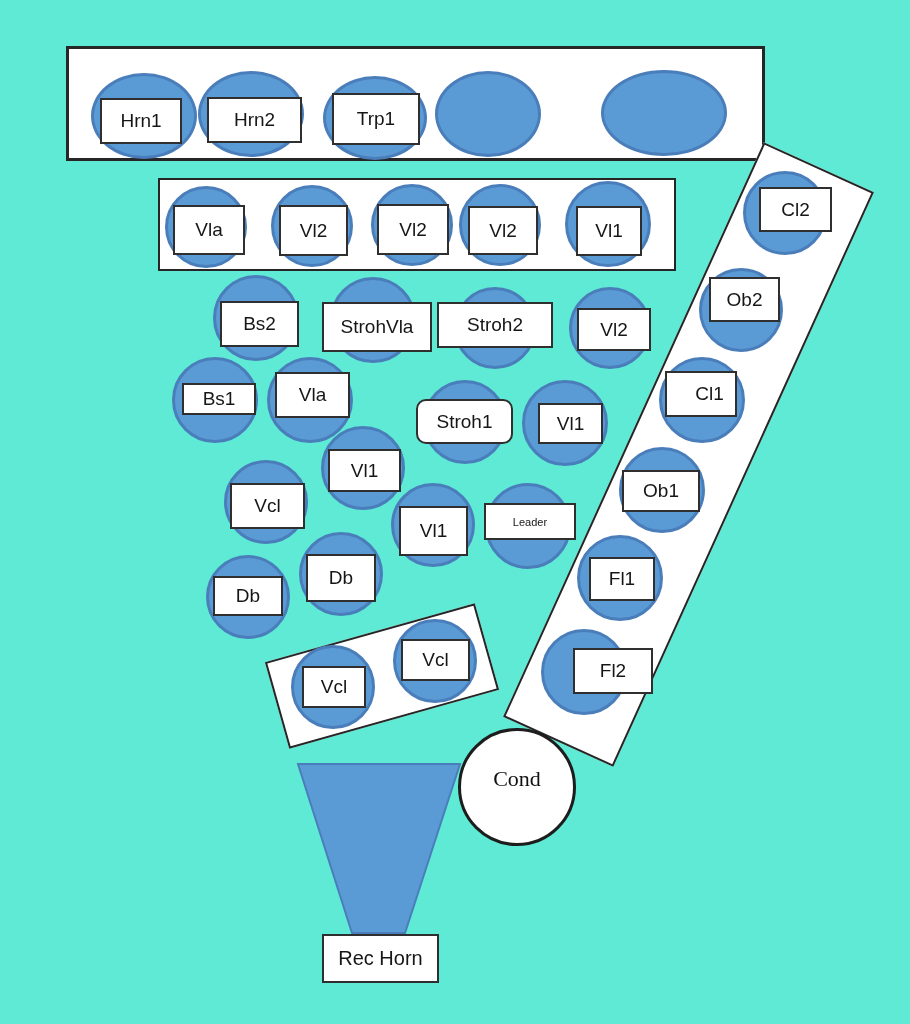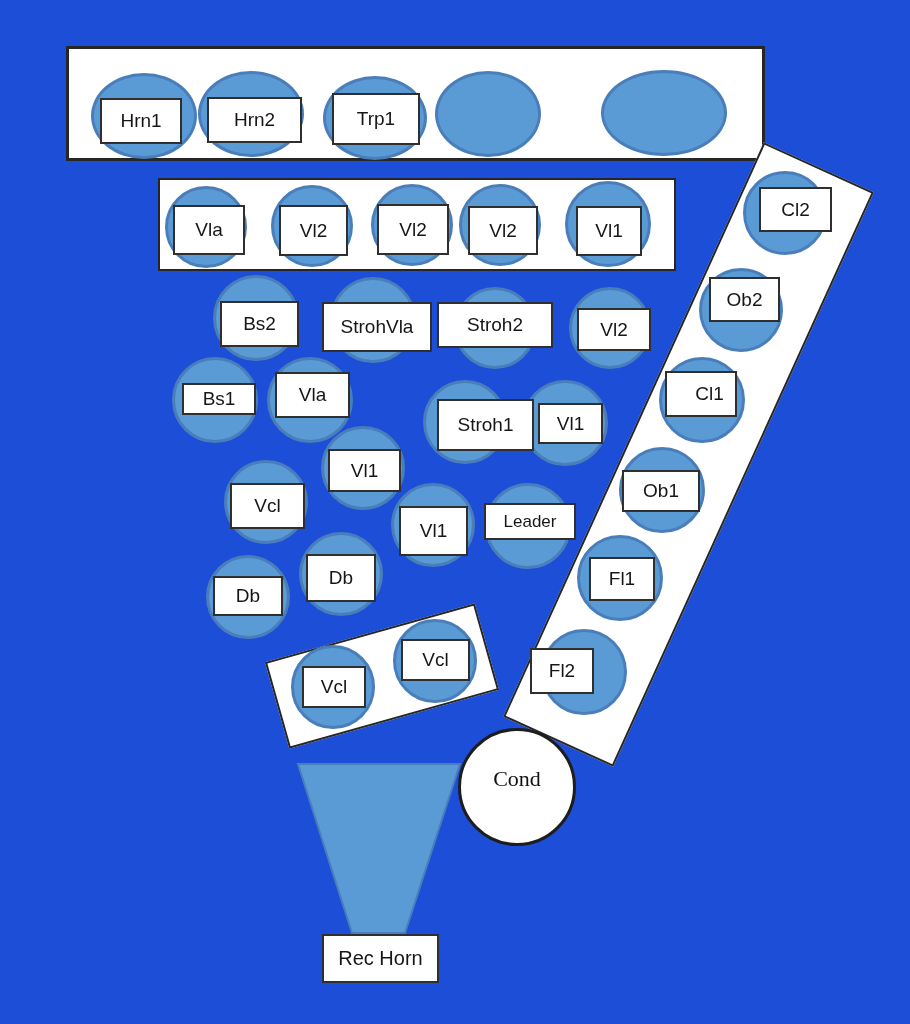--- a/index.html
+++ b/index.html
@@ -1,28 +1,28 @@
 <!DOCTYPE html>
 <html><head>
 <meta charset="utf-8">
 <style>
   html,body{margin:0;padding:0;background:#ffffff;}
   #canvas{
-    position:relative;width:910px;height:1024px;background:#1d4ed8;overflow:hidden;
+    position:relative;width:910px;height:1024px;background:#5eead4;overflow:hidden;
     font-family:"Liberation Sans", sans-serif;
   }
   .srect{position:absolute;background:#ffffff;border:3px solid #262626;box-sizing:border-box;z-index:1;}
   .srect.thin{border-width:2px;}
   .circle{position:absolute;border-radius:50%;background:#5b9bd5;border:3px solid #4a7ebb;box-sizing:border-box;z-index:2;}
   .tag{
     position:absolute;background:#ffffff;border:2px solid #2f2f2f;box-sizing:border-box;z-index:3;
     display:flex;align-items:center;justify-content:center;
     font-size:19px;color:#161616;white-space:nowrap;
   }
-  .tag.small{font-size:17px;text-align:right;}
+  .tag.small{font-size:11px;text-align:right;}
   .cond{
     position:absolute;border-radius:50%;background:#ffffff;border:3px solid #1d1d1d;box-sizing:border-box;z-index:2;
     display:flex;align-items:center;justify-content:center;padding-bottom:16px;
     font-family:"Liberation Serif", serif;font-size:22px;color:#111;
   }
   .funnel{position:absolute;z-index:1;}
 </style>
 </head>
 <body>
 
@@ -70,42 +70,42 @@
   <div class="circle" style="left:659px;top:357px;width:86px;height:86px;"></div>
   <div class="tag" style="left:665px;top:371px;width:72px;height:46px;padding-left:17px;">Cl1</div>
 
   <div class="circle" style="left:619px;top:447px;width:86px;height:86px;"></div>
   <div class="tag" style="left:622px;top:458px;width:78px;height:42px;margin-top:12px;">Ob1</div>
 
   <div class="circle" style="left:577px;top:535px;width:86px;height:86px;"></div>
   <div class="tag" style="left:589px;top:557px;width:66px;height:44px;">Fl1</div>
 
   <div class="circle" style="left:541px;top:629px;width:86px;height:86px;"></div>
-  <div class="tag" style="left:530px;top:648px;width:64px;height:46px;">Fl2</div>
+  <div class="tag" style="left:573px;top:648px;width:80px;height:46px;">Fl2</div>
 
   <div class="circle" style="left:213px;top:275px;width:86px;height:86px;"></div>
   <div class="tag" style="left:220px;top:301px;width:79px;height:46px;">Bs2</div>
 
   <div class="circle" style="left:330px;top:277px;width:86px;height:86px;"></div>
   <div class="tag" style="left:322px;top:302px;width:110px;height:50px;">StrohVla</div>
 
   <div class="circle" style="left:454px;top:287px;width:82px;height:82px;"></div>
   <div class="tag" style="left:437px;top:302px;width:116px;height:46px;">Stroh2</div>
 
   <div class="circle" style="left:569px;top:287px;width:82px;height:82px;"></div>
   <div class="tag" style="left:577px;top:308px;width:74px;height:43px;">Vl2</div>
 
   <div class="circle" style="left:172px;top:357px;width:86px;height:86px;"></div>
   <div class="tag" style="left:182px;top:383px;width:74px;height:32px;">Bs1</div>
 
   <div class="circle" style="left:267px;top:357px;width:86px;height:86px;"></div>
   <div class="tag" style="left:275px;top:372px;width:75px;height:46px;">Vla</div>
 
   <div class="circle" style="left:423px;top:380px;width:84px;height:84px;"></div>
-  <div class="tag" style="left:437px;top:399px;width:97px;height:52px;">Stroh1</div>
+  <div class="tag" style="left:416px;top:399px;width:97px;height:45px;border-radius:10px;">Stroh1</div>
 
   <div class="circle" style="left:522px;top:380px;width:86px;height:86px;"></div>
   <div class="tag" style="left:538px;top:403px;width:65px;height:41px;">Vl1</div>
 
   <div class="circle" style="left:321px;top:426px;width:84px;height:84px;"></div>
   <div class="tag" style="left:328px;top:449px;width:73px;height:43px;">Vl1</div>
 
   <div class="circle" style="left:224px;top:460px;width:84px;height:84px;"></div>
   <div class="tag" style="left:230px;top:483px;width:75px;height:46px;">Vcl</div>
 

